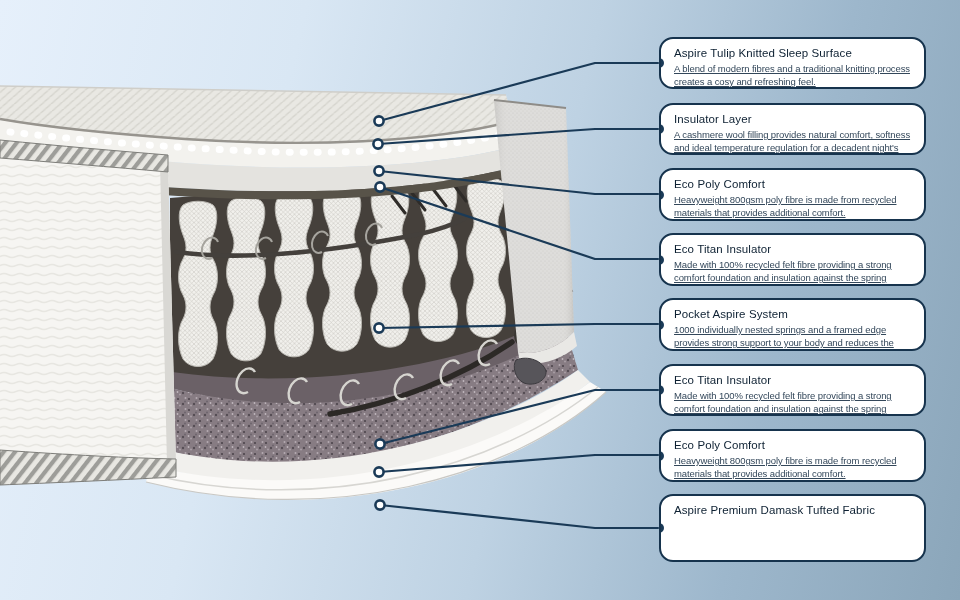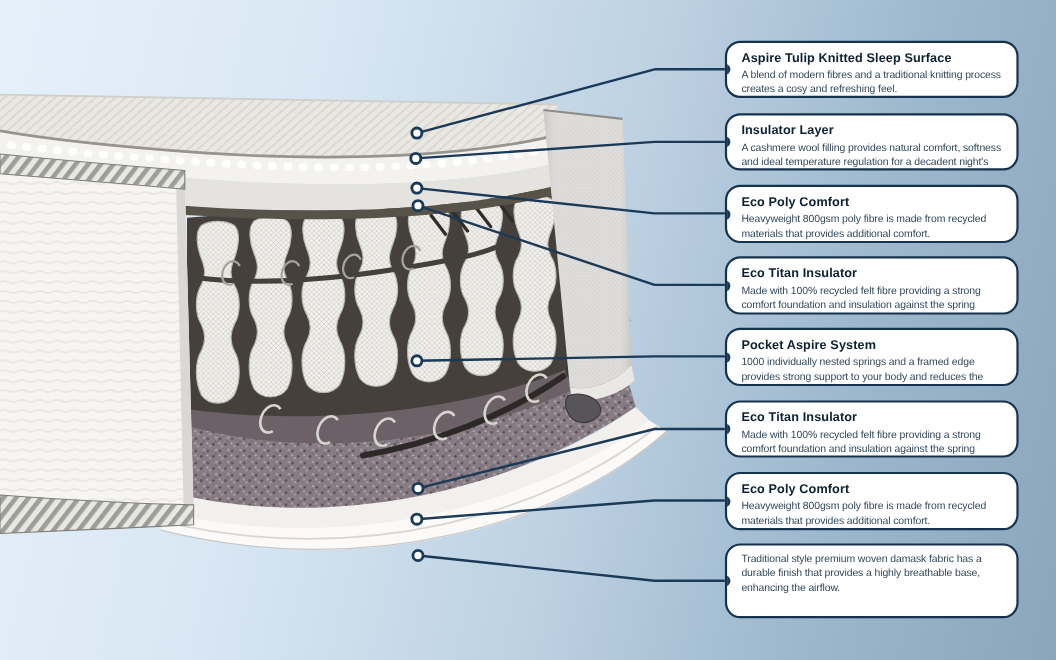--- a/index.html
+++ b/index.html
@@ -8,25 +8,25 @@
     background:linear-gradient(103deg,#e6f0fb 0%,#d9e7f4 28%,#bed2e3 55%,#9db7cc 78%,#8ba6ba 100%);
     font-family:"Liberation Sans",sans-serif;
   }
   .illustration{position:absolute;left:0;top:0;width:960px;height:600px;}
   .callout{
     position:absolute;left:659px;width:267px;box-sizing:border-box;
     background:#ffffff;border:2px solid #16334d;border-radius:14px;
     padding:6px 11px 6px 13px;overflow:hidden;
   }
   .callout h3{
-    margin:1px 0 2px 0;font-size:11.5px;line-height:14px;font-weight:700;
+    margin:1px 0 2px 0;font-size:11.5px;line-height:14px;font-weight:400;
     color:#0d2032;letter-spacing:.1px;
   }
   .callout p{
-    margin:0;font-size:9.5px;line-height:13px;color:#33475a;letter-spacing:-.1px;
+    margin:0;font-size:9.5px;line-height:13px;color:#33475a;letter-spacing:-.1px;text-decoration:underline;
   }
   .dot{
     position:absolute;left:-7px;top:50%;margin-top:-5px;width:10px;height:10px;
     background:#1a3a57;border-radius:50%;
   }
   
   #co1{top:37px;height:52px;}  #co2{top:103px;height:52px;}
   #co3{top:168px;height:53px;} #co4{top:233px;height:53px;}
   #co5{top:298px;height:53px;} #co6{top:364px;height:52px;}
   #co7{top:429px;height:53px;} #co8{top:494px;height:68px;}
@@ -200,16 +200,16 @@
     <h3>Eco Titan Insulator</h3>
     <p>Made with 100% recycled felt fibre providing a strong comfort foundation and insulation against the spring system.</p>
   </div>
   <div class="callout" id="co7">
     <span class="dot"></span>
     <h3>Eco Poly Comfort</h3>
     <p>Heavyweight 800gsm poly fibre is made from recycled materials that provides additional comfort.</p>
   </div>
   <div class="callout" id="co8">
     <span class="dot"></span>
-    <p>Traditional style premium woven damask fabric has a durable finish that provides a highly breathable base, enhancing the airflow.</p>
+    <h3>Aspire Premium Damask Tufted Fabric</h3>
   </div>
 
 </div>
 
 </body></html>

